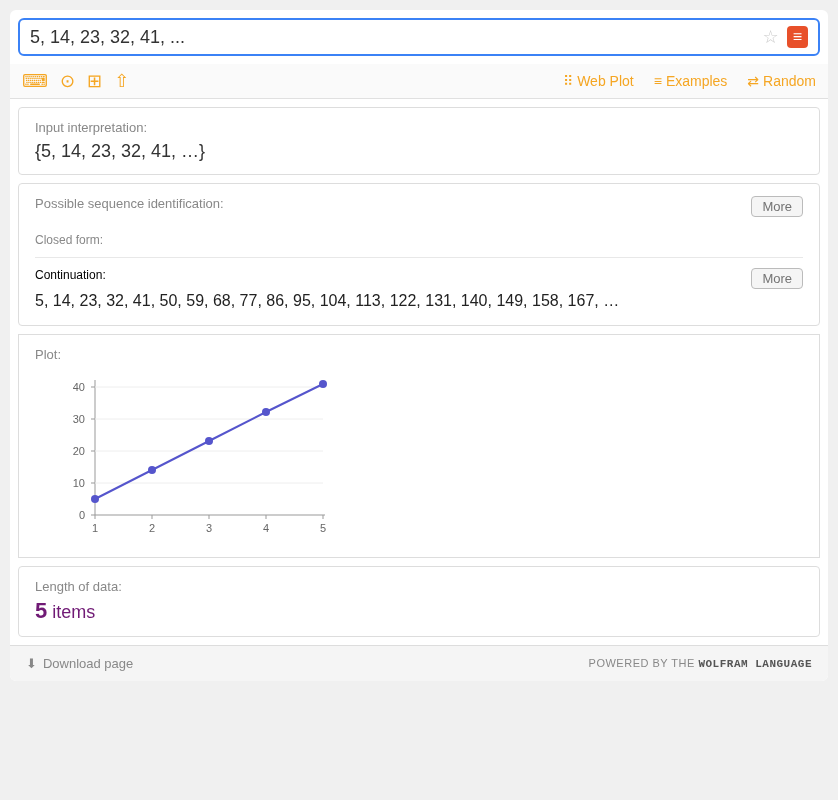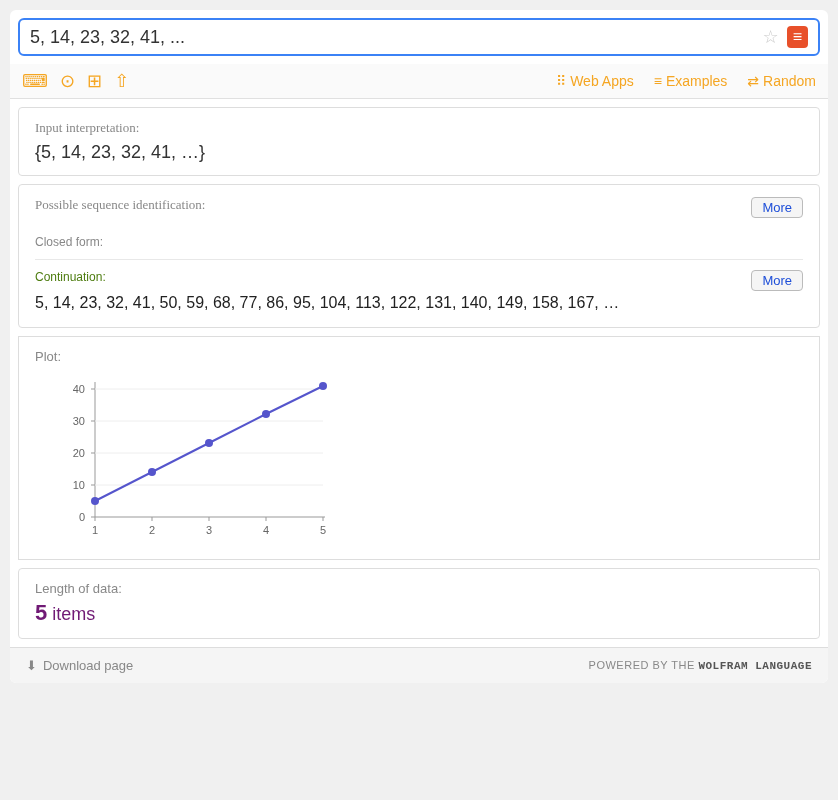--- a/index.html
+++ b/index.html
@@ -93,35 +93,34 @@
     .result-section {
       border: 1px solid #ddd;
       border-radius: 4px;
       margin: 8px;
       padding: 12px 16px;
     }
     .section-label {
       color: #888;
       font-size: 13px;
       margin-bottom: 6px;
-      font-family: Liberation Serif, serif;
     }
     .section-value {
       font-size: 18px;
       color: #333;
     }
     .section-header {
       display: flex;
       justify-content: space-between;
       align-items: flex-start;
     }
     .more-btn {
       border: 1px solid #bbb;
       background: #f5f5f5;
-      color: #1d4ed8;
+      color: #737373;
       border-radius: 4px;
       padding: 2px 10px;
       font-size: 13px;
       cursor: pointer;
     }
     .closed-form-label {
       color: #888;
       font-size: 12px;
       margin-bottom: 4px;
     }
@@ -132,21 +131,21 @@
       margin: 6px 0 2px 0;
     }
     .formula sub {
       font-size: 13px;
     }
     .formula-note {
       font-size: 13px;
       color: #888;
     }
     .continuation-label {
-      color: #4d7c0f;
+      color: #000000;
       font-size: 12px;
       margin-bottom: 4px;
     }
     .continuation-value {
       font-size: 16px;
       color: #222;
       line-height: 1.5;
     }
     
     .plot-section {
@@ -240,21 +239,21 @@
   <div class="toolbar">
     <div class="toolbar-left">
       <span class="toolbar-icon">⌨</span>
       <span class="toolbar-icon">⊙</span>
       <span class="toolbar-icon">⊞</span>
       <span class="toolbar-icon">⇧</span>
     </div>
     <div class="toolbar-right">
       <a>
         <span>⠿</span>
-        <span>Web Apps</span>
+        <span>Web Plot</span>
       </a>
       <a>
         <span>≡</span>
         <span>Examples</span>
       </a>
       <a>
         <span>⇄</span>
         <span>Random</span>
       </a>
     </div>

